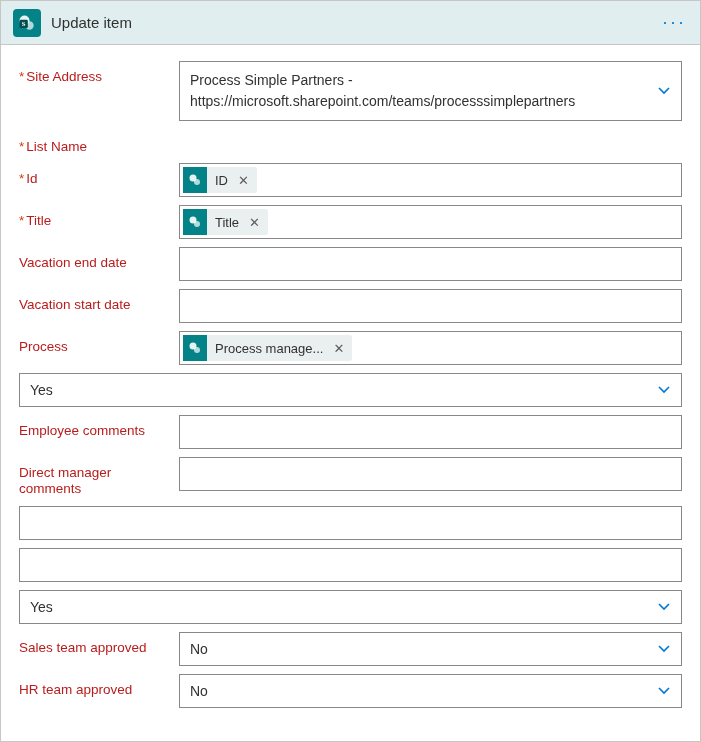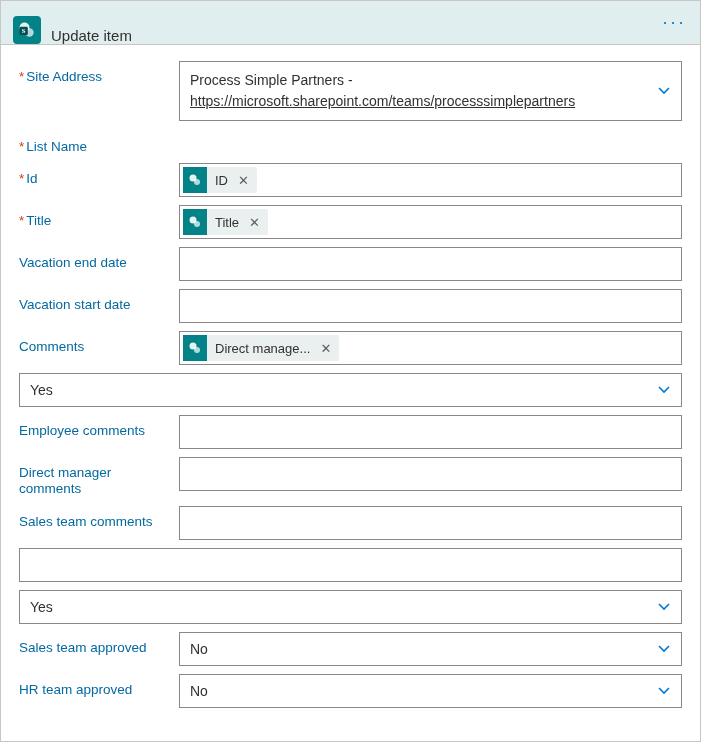--- a/index.html
+++ b/index.html
@@ -7,21 +7,21 @@
     font-family: "Segoe UI", Tahoma, sans-serif;
     font-size: 14px;
     color: #323130;
     background: #fff;
     width: 701px;
     height: 742px;
     border: 1px solid #c8c6c4;
   }
   .header {
     display: flex;
-    align-items: flex-end;
+    align-items: center;
     background: #e0eef0;
     height: 44px;
     padding: 0 12px;
     border-bottom: 1px solid #c8c6c4;
     position: relative;
   }
   .app-icon {
     width: 28px;
     height: 28px;
     background: #038387;
@@ -55,21 +55,21 @@
     align-items: flex-start;
     margin-bottom: 8px;
   }
   .row.tall { margin-bottom: 10px; }
   .label {
     width: 160px;
     flex-shrink: 0;
     padding-top: 8px;
     padding-right: 8px;
     font-size: 13.5px;
-    color: #0369a1;
+    color: #b91c1c;
     line-height: 1.2;
   }
   .req::before {
     content: "*";
     color: #d83b01;
     margin-right: 2px;
   }
   .control {
     flex: 1;
     position: relative;
@@ -90,21 +90,21 @@
   .field.tall {
     min-height: 56px;
     flex-direction: column;
     align-items: flex-start;
     justify-content: center;
     line-height: 1.5;
     padding-top: 8px;
     padding-bottom: 8px;
   }
   .field .line1 { display: block; }
-  .field .line2 { display: block; text-decoration: underline; }
+  .field .line2 { display: block; }
   .chevron {
     position: absolute;
     right: 10px;
     top: 50%;
     transform: translateY(-50%);
     pointer-events: none;
   }
   .chevron svg { width: 14px; height: 14px; display: block; }
   .token {
     display: inline-flex;
@@ -221,31 +221,31 @@
   </div>
 
   <div class="row">
     <div class="label">Vacation start date</div>
     <div class="control">
         <div class="field"></div>
       </div>
   </div>
 
   <div class="row">
-    <div class="label">Comments</div>
+    <div class="label">Process</div>
     <div class="control">
       <div class="field with-token">
         <span class="token">
           <span class="token-icon">
             <svg viewBox="0 0 14 14">
                 <circle cx="5" cy="5" r="3.5" fill="#fff" opacity="0.9"></circle>
                 <circle cx="9" cy="9" r="3" fill="#fff" opacity="0.7"></circle>
               </svg>
           </span>
-          <span class="token-label">Direct manage...</span>
+          <span class="token-label">Process manage...</span>
           <span class="token-x">✕</span>
         </span>
       </div>
     </div>
   </div>
 
   <div class="row">
     <div class="control">
       <div class="field">
         <span>Yes</span>
@@ -266,21 +266,20 @@
   </div>
 
   <div class="row">
     <div class="label">Direct manager comments</div>
     <div class="control">
         <div class="field"></div>
       </div>
   </div>
 
   <div class="row">
-    <div class="label">Sales team comments</div>
     <div class="control">
         <div class="field"></div>
       </div>
   </div>
 
   <div class="row">
     <div class="control">
         <div class="field"></div>
       </div>
   </div>

